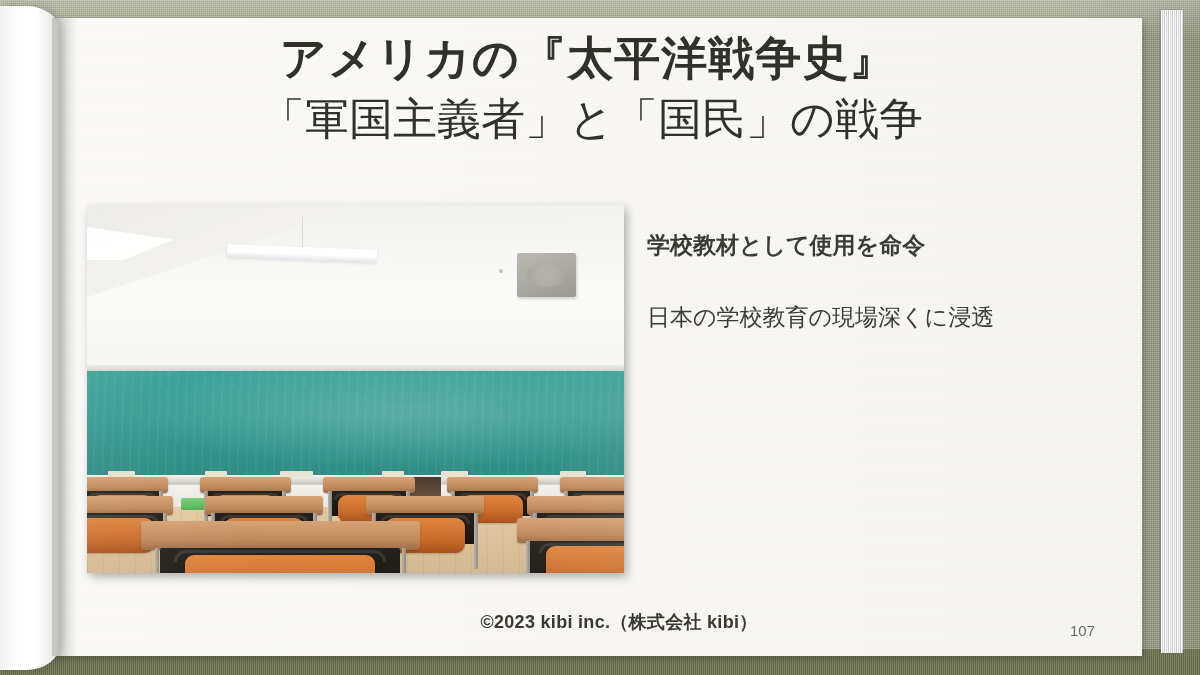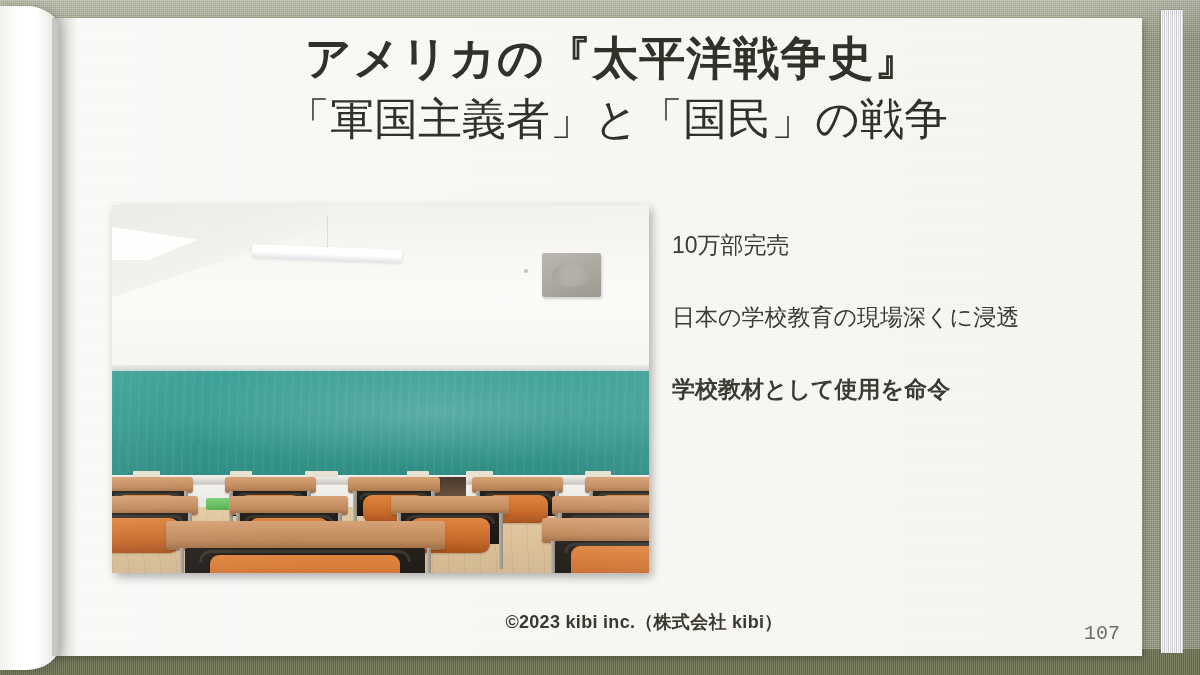--- a/index.html
+++ b/index.html
@@ -105,21 +105,21 @@
     top: 18px;
     width: 26px;
     height: 638px;
     background: linear-gradient(90deg, rgba(0,0,0,.16) 0%, rgba(0,0,0,0) 100%);
     pointer-events: none;
   }
 
   
   .slide {
     position: absolute;
-    left: 68px;
+    left: 43px;
     top: 18px;
     width: 1090px;
     height: 638px;
   }
 
   .title-block {
     position: absolute;
     left: 0;
     top: 12px;
     width: 1090px;
@@ -330,23 +330,22 @@
     text-align: center;
     font-size: 18px;
     font-weight: bold;
     color: #3a392f;
     letter-spacing: .3px;
   }
   .pagenum {
     position: absolute;
     right: 38px;
     top: 604px;
-    font-size: 20px;
+    font-size: 15px;
     color: #6d6c66;
-    font-family: Liberation Mono, monospace;
   }
 </style>
 </head>
 <body>
 
 <div class="stage">
 
   <div class="cover"></div>
   <div class="cover-shade"></div>
   <div class="cover-bottom"></div>
@@ -478,22 +477,21 @@
             <div class="chairrail"></div>
             <div class="chairback"></div>
             <div class="legL"></div>
         </div>
 
         <div class="photo-blur"></div>
       </div>
     </div>
 
     <div class="bullets">
-      <div class="bullet">10万部完売</div>
+      <div class="bullet strong">学校教材として使用を命令</div>
       <div class="bullet">日本の学校教育の現場深くに浸透</div>
-      <div class="bullet strong">学校教材として使用を命令</div>
     </div>
 
     <div class="copyright">©2023 kibi inc.（株式会社 kibi）</div>
     <div class="pagenum">107</div>
 
   </div>
 </div>
 
 </body></html>

